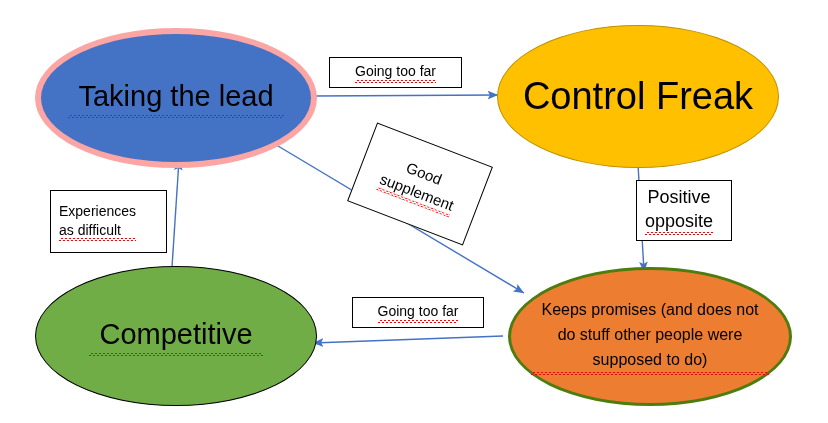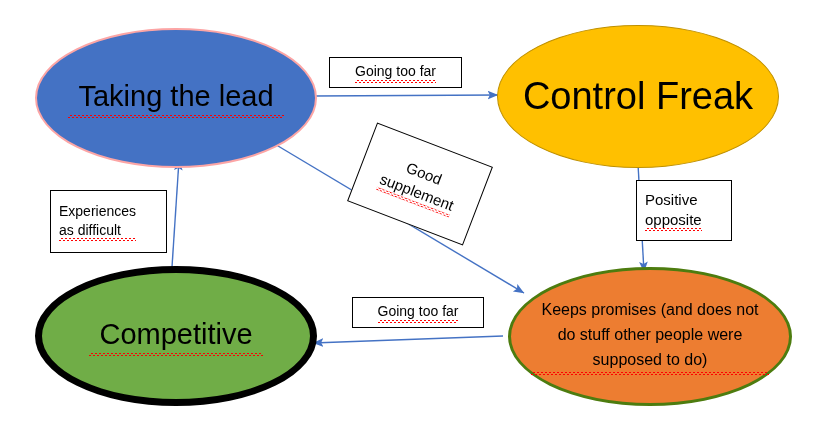--- a/index.html
+++ b/index.html
@@ -33,23 +33,23 @@
     border-radius: 50%;
     box-sizing: border-box;
     text-align: center;
   }
   .node-label {
     color: #000000;
     line-height: 1.30;
     padding: 0 10px;
     white-space: pre-line;
   }
-  .n-blue  { background: #4472C4; border: 2px solid #fca5a5; }
+  .n-blue  { background: #4472C4; border: 6px solid #fca5a5; }
   .n-amber { background: #FFC000; border: 1px solid #BF9000; }
-  .n-green { background: #70AD47; border: 7px solid #000000; }
+  .n-green { background: #70AD47; border: 1px solid #000000; }
   .n-orange{ background: #ED7D31; border: 3px solid #4d7c0f; }
 
   .edge-label {
     position: absolute;
     background: #ffffff;
     border: 1px solid #000000;
     box-sizing: border-box;
     display: flex;
     align-items: center;
     justify-content: center;
@@ -119,21 +119,21 @@
   <div class="edge-label" style="left:329px; top:57px; width:133px; height:31px;">
     <span class="sp" style="font-size:14px;">Going too far</span>
   </div>
 
   <div class="edge-label rotated" style="left:358px; top:142px; width:124px; height:84px;">
     <span class="sp" style="font-size:15px; text-align:center;">Good
 supplement</span>
   </div>
 
   <div class="edge-label left-align" style="left:636px; top:180px; width:96px; height:61px; padding-left:8px;">
-    <span class="sp" style="font-size:15px;">Positive
+    <span class="sp" style="font-size:18px;text-align:center;">Positive
 opposite</span>
   </div>
 
   <div class="edge-label left-align" style="left:50px; top:190px; width:117px; height:63px; padding-left:8px;">
     <span class="sp" style="font-size:14px;">Experiences
 as difficult</span>
   </div>
 
   <div class="edge-label" style="left:352px; top:297px; width:132px; height:31px;">
     <span class="sp" style="font-size:14px;">Going too far</span>

